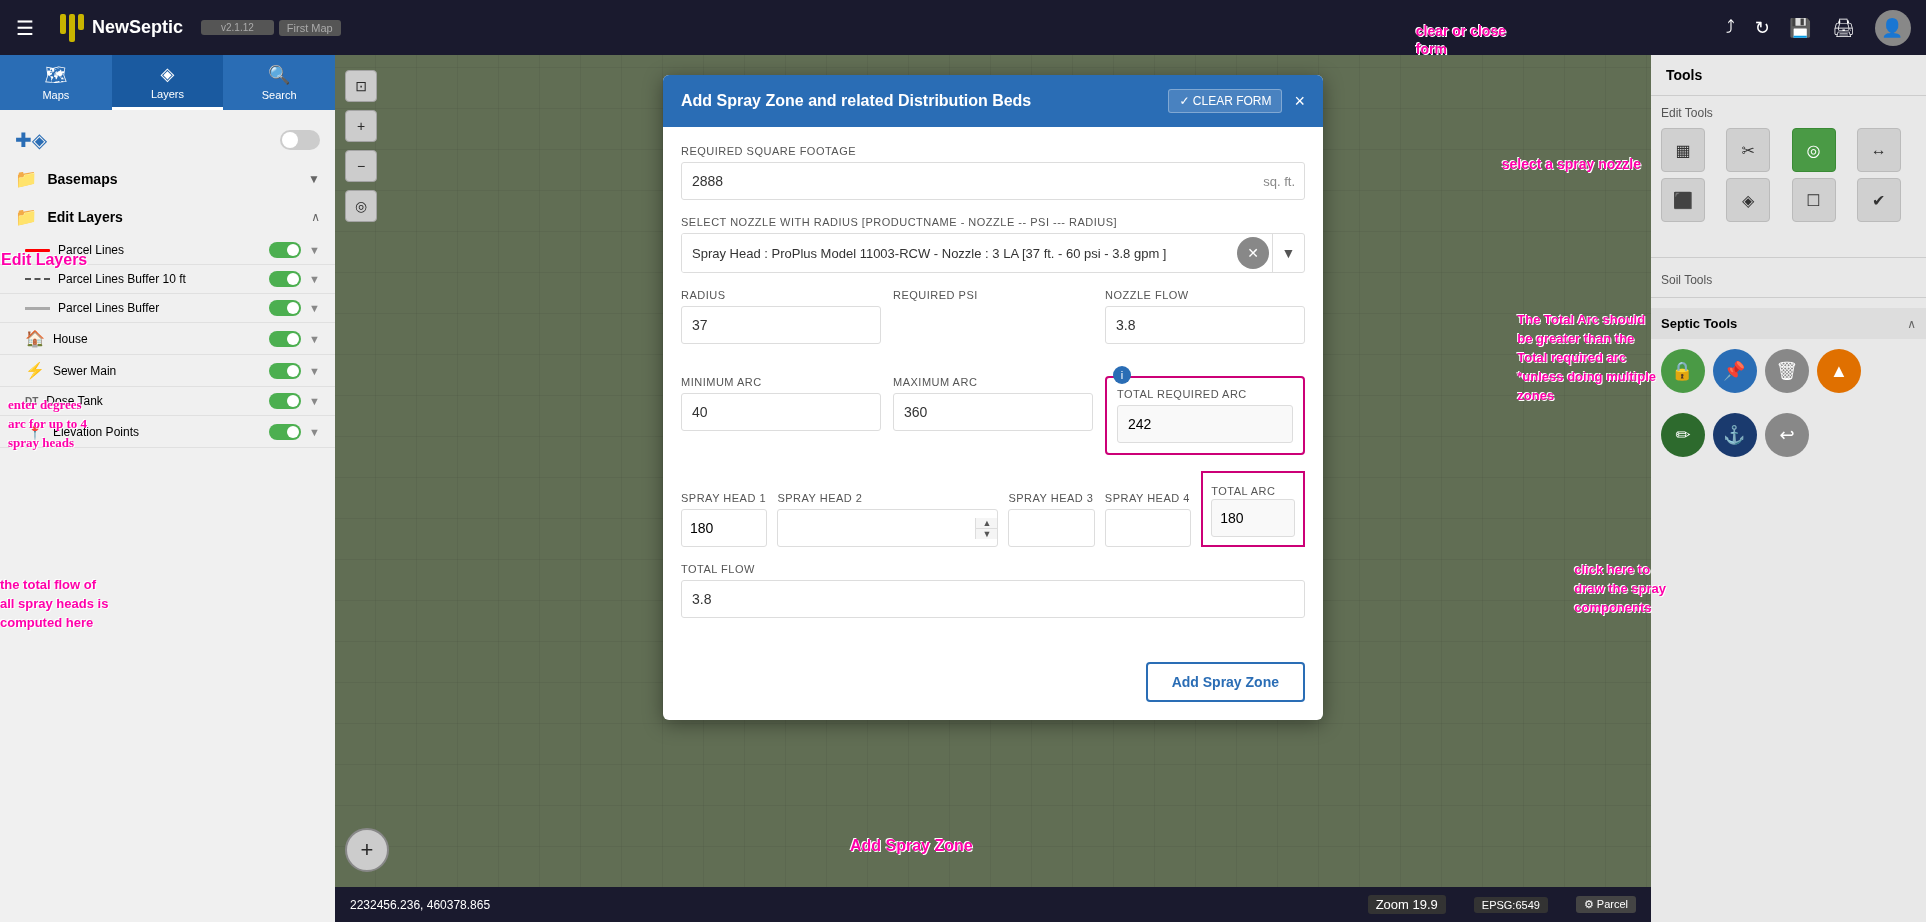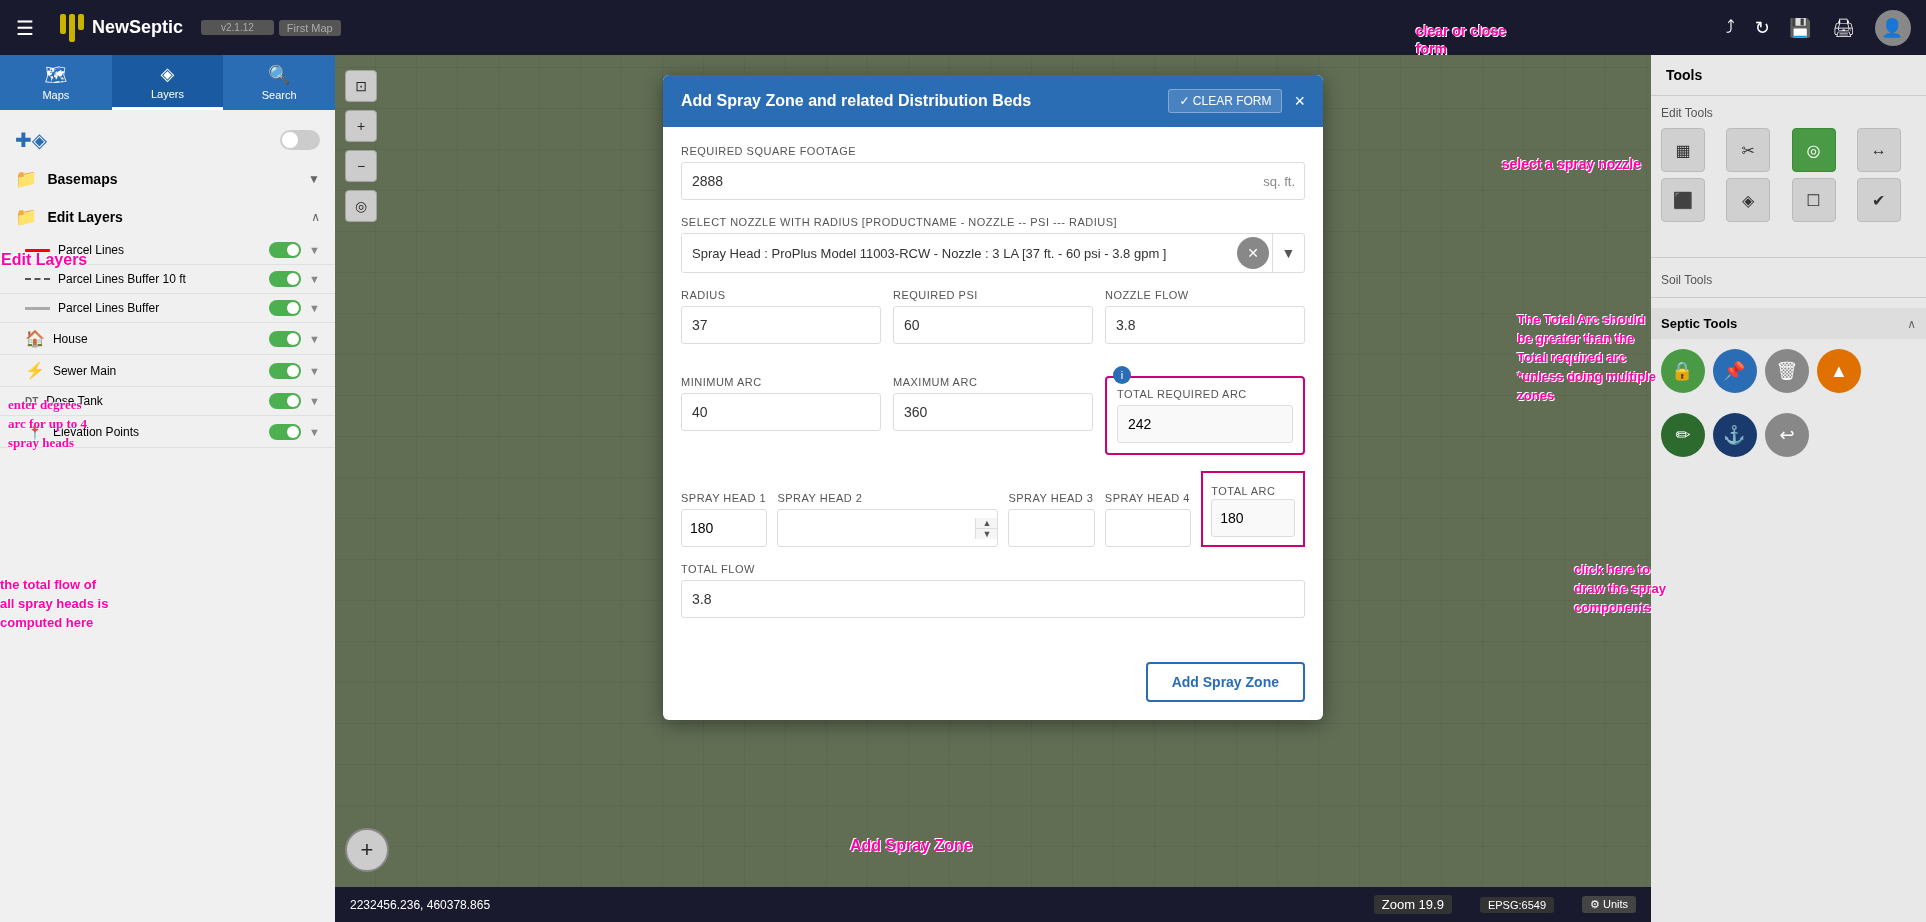--- a/index.html
+++ b/index.html
@@ -323,21 +323,21 @@
     <div class="map-btn">◎</div>
   </div>
   <div class="map-btn-add">+</div>
 </div>
 
 <div class="map-bottom-bar">
   <span class="map-coords">2232456.236, 460378.865</span>
   <div class="map-spacer"></div>
   <span class="map-zoom">Zoom 19.9</span>
   <span class="map-epsg">EPSG:6549</span>
-  <span class="map-units">⚙ Units</span>
+  <span class="map-units">⚙ Parcel</span>
 </div>
 
 <div class="right-panel">
   <div class="right-panel-title">Tools</div>
   <div class="right-tools-section">
     <div class="right-tools-label">Edit Tools</div>
     <div class="tools-grid">
       <div class="tool-btn">▦</div>
       <div class="tool-btn">✂</div>
       <div class="tool-btn active2">◎</div>
@@ -403,21 +403,20 @@
         </div>
       </div>
 
       <div class="form-row-3">
         <div class="form-group">
           <label class="form-label">Radius</label>
           <input class="form-input" type="text" value="37" style="">
         </div>
         <div class="form-group">
           <label class="form-label">Required Psi</label>
-          <input class="form-input" type="text" value="60" style="">
         </div>
         <div class="form-group">
           <label class="form-label">Nozzle Flow</label>
           <input class="form-input" type="text" value="3.8" style="">
         </div>
       </div>
 
       <div style="display:grid; grid-template-columns:1fr 1fr 1fr; gap:12px; margin-bottom:16px;">
         <div class="form-group">
           <label class="form-label">Minimum arc</label>

